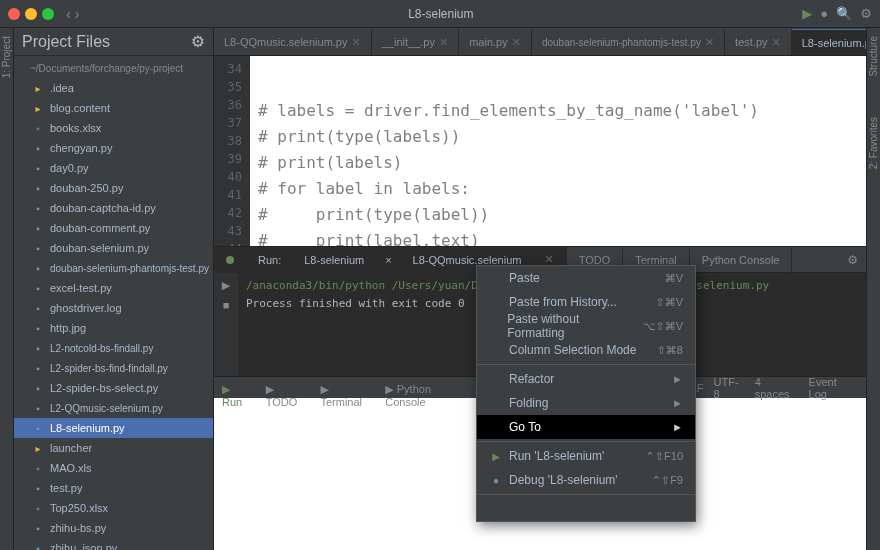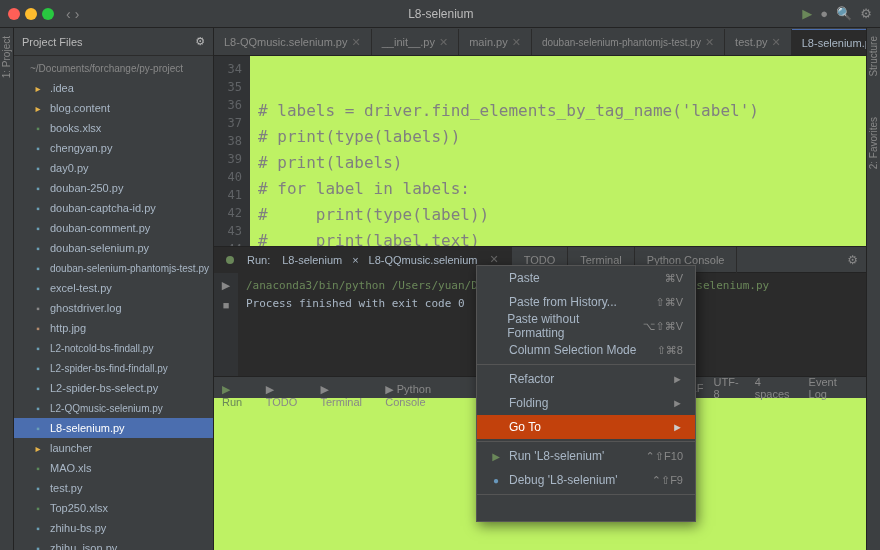--- a/index.html
+++ b/index.html
@@ -74,21 +74,21 @@
       flex-direction: column;
       overflow: hidden;
       flex-shrink: 0;
     }
     #sidebar-header {
       height: 28px;
       background: #3c3f41;
       display: flex;
       align-items: center;
       padding: 0 8px;
-      font-size: 11px;
+      font-size: 16px;
       color: #bbb;
       border-bottom: 1px solid #2b2b2b;
       justify-content: space-between;
     }
     #sidebar-tree {
       overflow-y: auto;
       flex: 1;
       padding: 2px 0;
     }
     .tree-item {
@@ -118,21 +118,21 @@
     .jpg-icon { color: #b58a6a; }
     .log-icon { color: #888; }
 
     .tree-indent-1 { padding-left: 16px; }
 
     
     #editor-area {
       flex: 1;
       display: flex;
       flex-direction: column;
-      background: #bef264;
+      background: #ffffff;
       overflow: hidden;
     }
 
     
     #tab-bar {
       height: 28px;
       background: #3c3f41;
       display: flex;
       align-items: flex-end;
       border-bottom: 1px solid #232323;
@@ -226,21 +226,21 @@
     .bottom-tab-indicator {
       width: 8px;
       height: 8px;
       border-radius: 50%;
       background: #6a8759;
       margin-right: 5px;
     }
     .run-tab-label {
       display: flex;
       align-items: center;
-      gap: 8px;
+      gap: 19px;
     }
     #bottom-content {
       flex: 1;
       overflow: hidden;
       display: flex;
     }
     #run-gutter {
       width: 24px;
       background: #313335;
       display: flex;
@@ -299,21 +299,21 @@
     }
     .menu-item {
       height: 24px;
       display: flex;
       align-items: center;
       padding: 0 12px;
       cursor: pointer;
       justify-content: space-between;
       color: #a9b7c6;
     }
-    .menu-item.highlighted { background: #c2410c; color: #fff; }
+    .menu-item.highlighted { background: #000000; color: #fff; }
     .menu-separator {
       height: 1px;
       background: #555;
       margin: 2px 0;
     }
     .menu-shortcut {
       color: #888;
       font-size: 11px;
       margin-left: 20px;
     }

